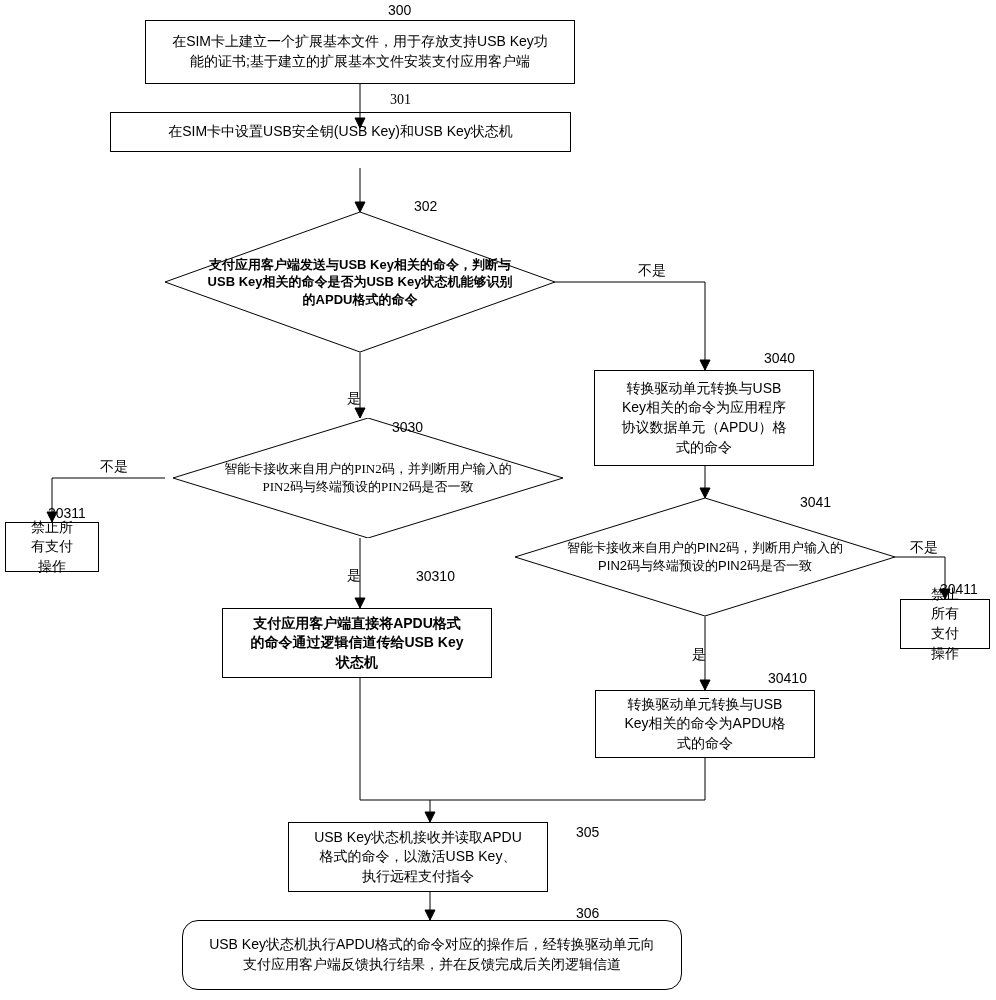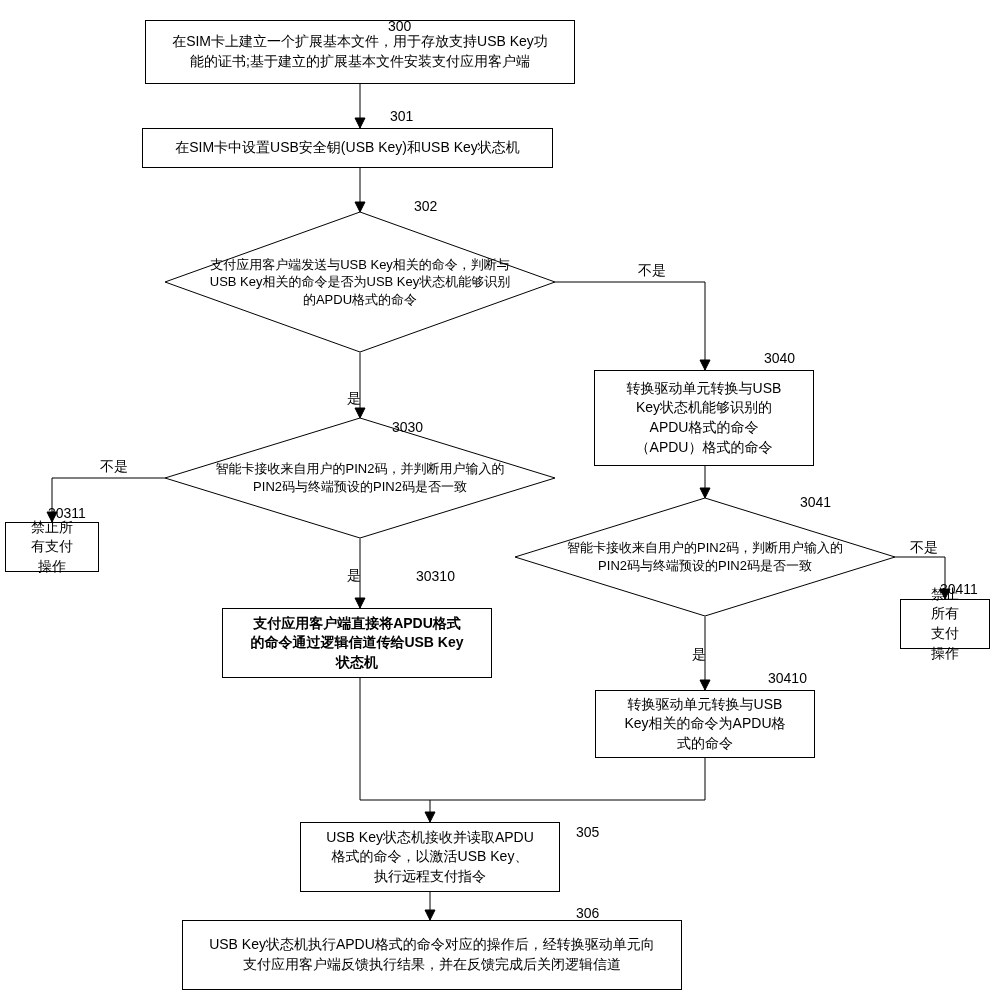--- a/index.html
+++ b/index.html
@@ -69,59 +69,59 @@
     fill: #000;
     stroke: #000;
   }
 </style>
 </head>
 <body>
 
 <div class="box" style="left:145px; top:20px; width:430px; height:64px;">
   <span>在SIM卡上建立一个扩展基本文件，用于存放支持USB Key功能的证书;基于建立的扩展基本文件安装支付应用客户端</span>
 </div>
-<div class="label" style="left:388px; top:2px;margin-top:16px;">300</div>
+<div class="label" style="left:388px; top:2px;">300</div>
 
-<div class="box" style="left:110px; top:128px; width:411px; height:40px;margin-left:32px;">
+<div class="box" style="left:110px; top:112px; width:461px; height:40px;">
   <span>在SIM卡中设置USB安全钥(USB Key)和USB Key状态机</span>
 </div>
-<div class="label" style="left:390px; top:108px;">301</div>
+<div class="label" style="left:390px; top:92px;font-family:Liberation Serif, serif;">301</div>
 
-<div class="diamond-wrap" style="left:165px; top:212px; width:390px; height:140px;">
+<div class="diamond-wrap" style="left:165px; top:212px; width:390px; height:140px;font-weight:bold;">
   <svg class="diamond" viewBox="0 0 390 140" preserveAspectRatio="none">
     <polygon points="195,0 390,70 195,140 0,70"></polygon>
   </svg>
   <div class="diamond-text">
       <span>支付应用客户端发送与USB Key相关的命令，判断与USB Key相关的命令是否为USB Key状态机能够识别的APDU格式的命令</span>
     </div>
 </div>
 <div class="label" style="left:378px; top:198px;margin-left:36px;">302</div>
 
-<div class="diamond-wrap" style="left:165px; top:418px; width:390px; height:120px;">
+<div class="diamond-wrap" style="left:173px; top:418px; width:390px; height:120px;font-family:Liberation Serif, serif;">
   <svg class="diamond" viewBox="0 0 390 120" preserveAspectRatio="none">
     <polygon points="195,0 390,60 195,120 0,60"></polygon>
   </svg>
   <div class="diamond-text">
       <span>智能卡接收来自用户的PIN2码，并判断用户输入的PIN2码与终端预设的PIN2码是否一致</span>
     </div>
 </div>
 <div class="label" style="left:392px; top:419px;">3030</div>
 
 <div class="box" style="left:222px; top:608px; width:270px; height:70px;font-weight:bold;">
   <span>支付应用客户端直接将APDU格式的命令通过逻辑信道传给USB Key状态机</span>
 </div>
 <div class="label" style="left:416px; top:568px;">30310</div>
 
 <div class="box" style="left:5px; top:522px; width:94px; height:50px;">
   <span>禁止所有支付操作</span>
 </div>
 <div class="label" style="left:48px; top:505px;">30311</div>
 
 <div class="box" style="left:594px; top:370px; width:220px; height:96px;">
-  <span>转换驱动单元转换与USB Key状态机能够识别的APDU格式的命令（APDU）格式的命令</span>
+  <span>转换驱动单元转换与USB Key相关的命令为应用程序协议数据单元（APDU）格式的命令</span>
 </div>
 <div class="label" style="left:764px; top:350px;">3040</div>
 
 <div class="diamond-wrap" style="left:515px; top:498px; width:380px; height:118px;">
   <svg class="diamond" viewBox="0 0 380 118" preserveAspectRatio="none">
     <polygon points="190,0 380,59 190,118 0,59"></polygon>
   </svg>
   <div class="diamond-text">
       <span>智能卡接收来自用户的PIN2码，判断用户输入的PIN2码与终端预设的PIN2码是否一致</span>
     </div>
@@ -131,26 +131,26 @@
 <div class="box" style="left:595px; top:690px; width:220px; height:68px;">
   <span>转换驱动单元转换与USB Key相关的命令为APDU格式的命令</span>
 </div>
 <div class="label" style="left:768px; top:670px;">30410</div>
 
 <div class="box" style="left:900px; top:599px; width:90px; height:50px;">
   <span>禁止所有支付操作</span>
 </div>
 <div class="label" style="left:940px; top:581px;">30411</div>
 
-<div class="box" style="left:300px; top:822px; width:260px; height:70px;">
+<div class="box" style="left:288px; top:822px; width:260px; height:70px;">
   <span>USB Key状态机接收并读取APDU格式的命令，以激活USB Key、执行远程支付指令</span>
 </div>
 <div class="label" style="left:576px; top:824px;">305</div>
 
-<div class="box" style="left:182px; top:920px; width:500px; height:70px;">
+<div class="box" style="left:182px; top:920px; width:500px; height:70px;border-radius:16px;">
   <span>USB Key状态机执行APDU格式的命令对应的操作后，经转换驱动单元向支付应用客户端反馈执行结果，并在反馈完成后关闭逻辑信道</span>
 </div>
 <div class="label" style="left:576px; top:905px;">306</div>
 
 <svg class="conn" style="left:0; top:0; width:996px; height:1000px;">
 
   <line x1="360" y1="84" x2="360" y2="128"></line>
   <polygon class="arrow" points="360,128 355,118 365,118"></polygon>
 
   <line x1="360" y1="168" x2="360" y2="212"></line>

